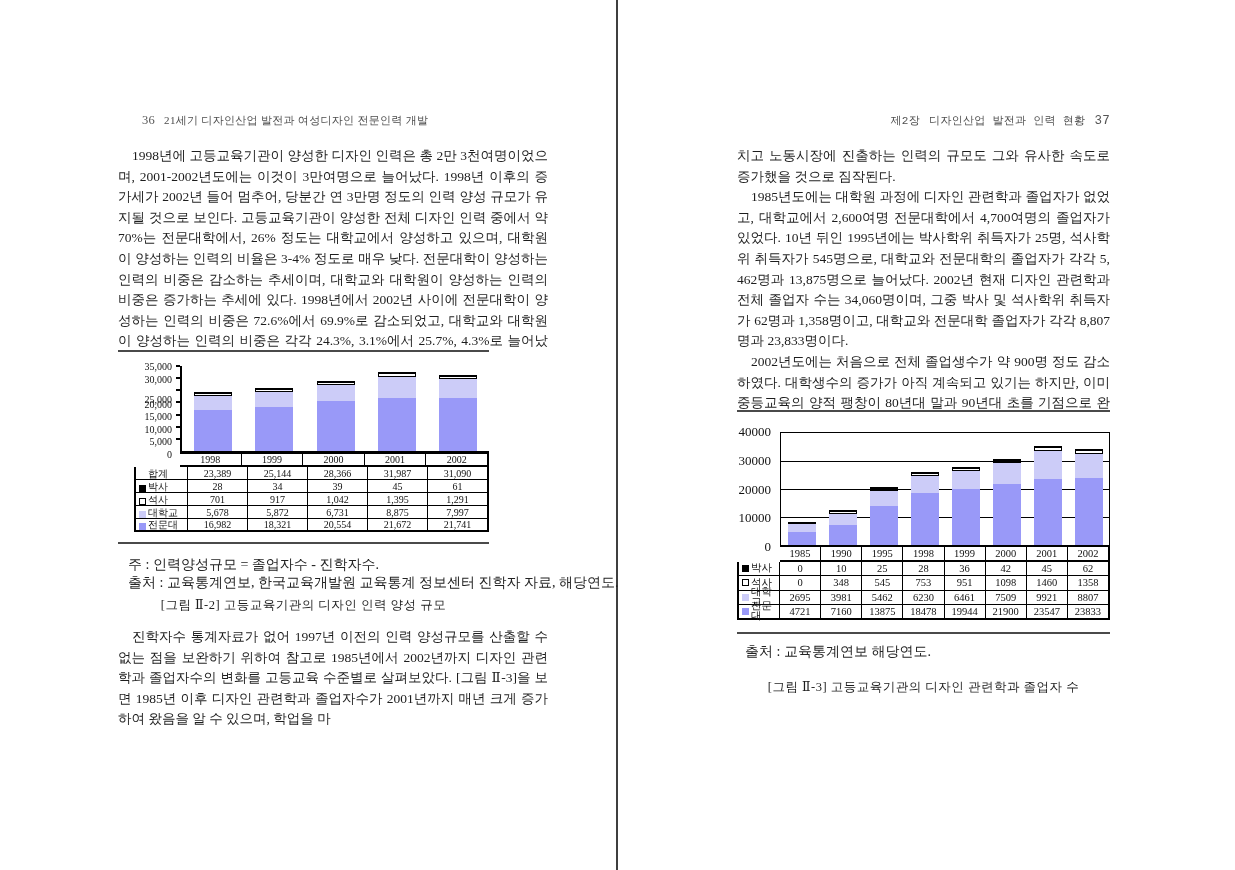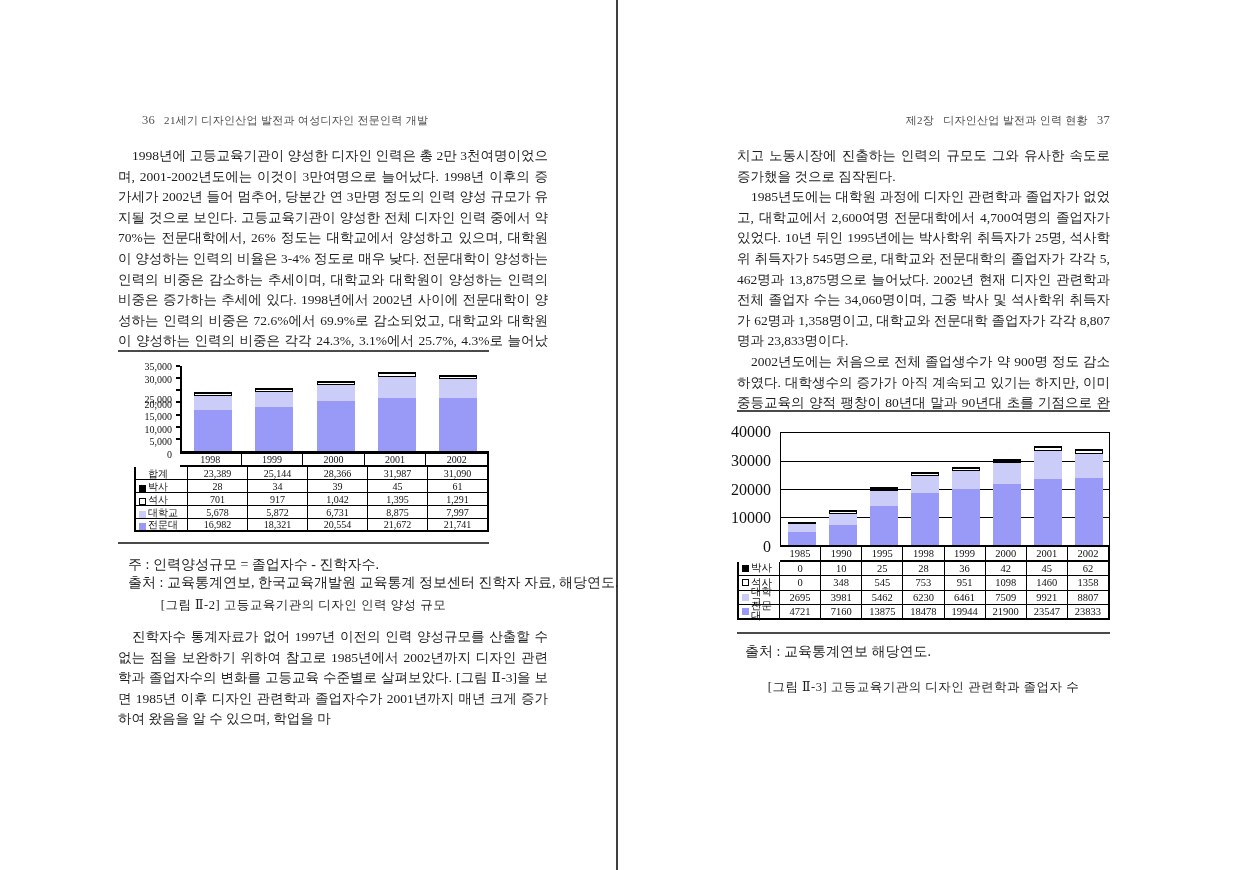--- a/index.html
+++ b/index.html
@@ -8,38 +8,38 @@
     font-family:"Liberation Serif","DejaVu Serif",serif;color:#222222;
   }
   .divider{position:absolute;top:0;bottom:0;width:2px;background:#3f3f3f;}
   .page{position:absolute;top:0;height:870px;}
   #left-page{left:118px;width:430px;}
   #right-page{left:737px;width:373px;}
 
   .page-header{position:absolute;font-size:11px;color:#4d4d4d;letter-spacing:.3px;white-space:nowrap;}
   .page-header .pnum{font-size:12.5px;color:#555;}
   .page-header .ptitle{margin:0 9px;}
-  #right-page .page-header{right:0;text-align:right;}
+  #right-page .page-header{right:0;text-align:right;font-family:Liberation Mono, monospace;}
 
   .body-text{position:absolute;width:100%;font-size:13.5px;line-height:20.6px;
     text-align:justify;word-break:break-all;color:#1d1d1d;}
   .body-text p{margin:0;}
   .indent{text-indent:14px;}
 
   
   .figure{position:absolute;left:0;border-top:2px solid #4a4a4a;border-bottom:2px solid #4a4a4a;background:#fff;}
   #fig2{top:350px;width:371px;padding:14px 0 10px 0;}
   #fig3{top:410px;width:373px;padding:20px 0 12px 0;}
 
   .chart-row{display:flex;align-items:flex-start;}
   .y-labels{position:relative;flex:none;}
   #fig2 .y-labels{width:62px;height:88px;}
   #fig3 .y-labels{width:43px;height:115px;}
   .ytick{position:absolute;right:8px;transform:translateY(-50%);font-size:10px;color:#111;white-space:nowrap;font-family:"Liberation Serif","DejaVu Serif",serif;}
-  #fig3 .ytick{right:9px;font-size:16px;}
+  #fig3 .ytick{right:9px;font-size:13px;}
 
   .plot{position:relative;flex:1;box-sizing:border-box;}
   #fig2 .plot{height:88px;border-left:2px solid #000;border-bottom:3px solid #000;}
   #fig3 .plot{height:115px;border:1px solid #000;border-bottom:2px solid #000;}
   .gridline{position:absolute;left:0;right:0;height:1px;background:#000;}
   .tickmark{position:absolute;left:-6px;width:4px;height:2px;background:#000;transform:translateY(-50%);}
   .bar-cols{position:absolute;left:0;right:0;top:0;bottom:0;display:flex;align-items:flex-end;}
   .bar-col{flex:1;display:flex;justify-content:center;align-items:flex-end;height:100%;}
   .bar{display:flex;flex-direction:column-reverse;height:100%;justify-content:flex-start;}
   .seg{width:100%;box-sizing:border-box;flex:none;}

